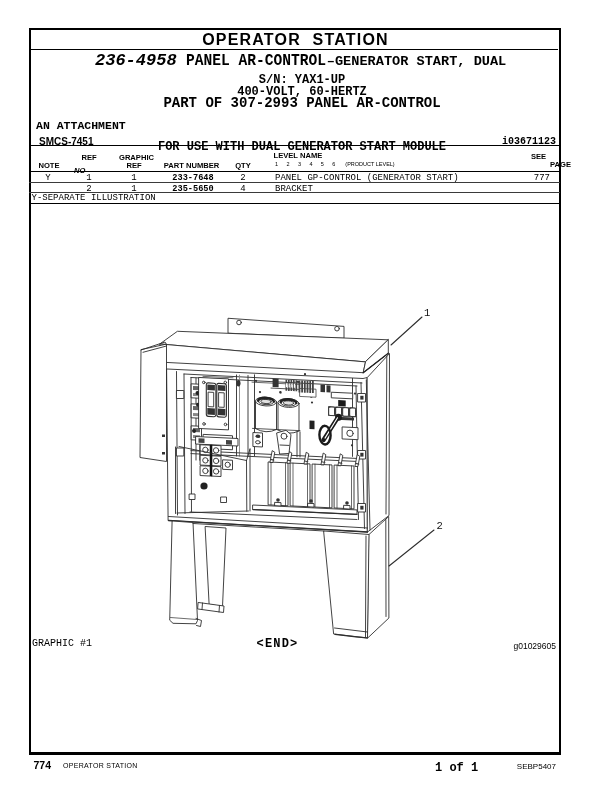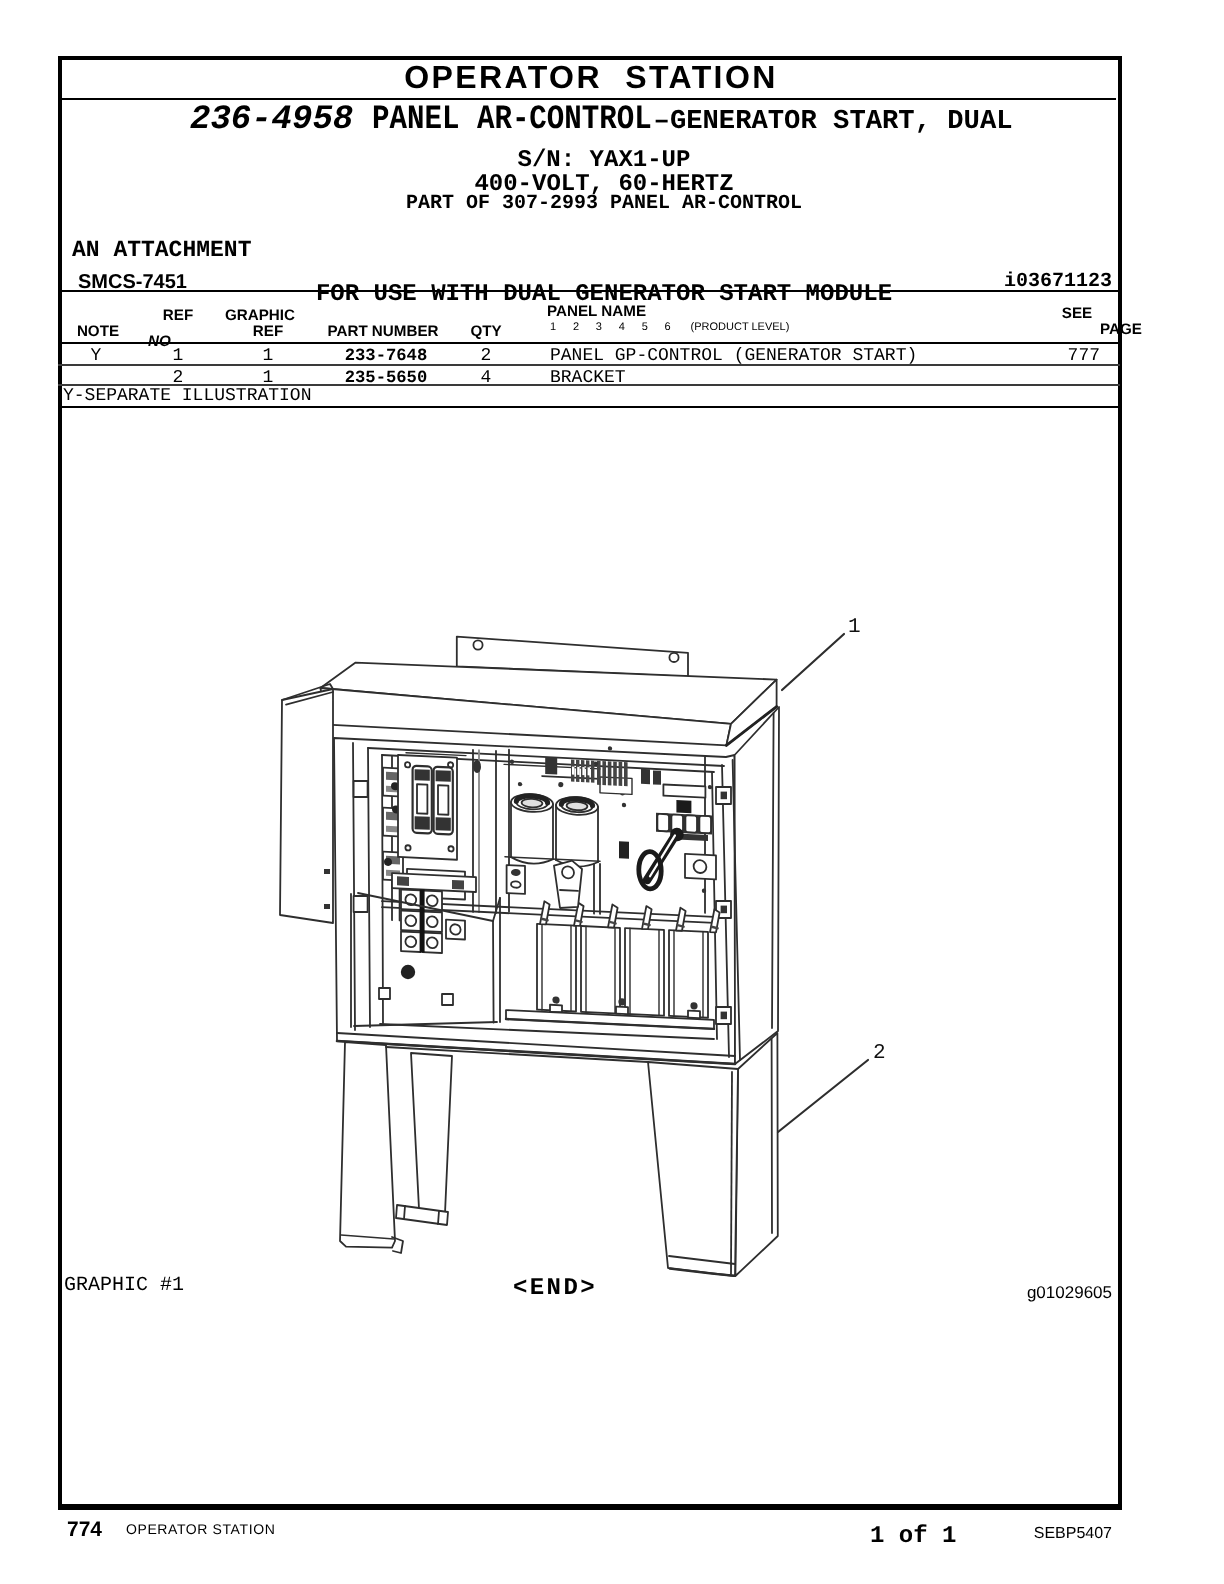--- a/index.html
+++ b/index.html
@@ -18,36 +18,36 @@
 
 <div class="abs" style="left:30.5px;top:49px;width:527px;height:0;border-top:1.6px solid #000;"></div>
 
 <div class="abs sans b" style="left:37.5px;width:516px;text-align:center;top:30.5px;font-size:16px;line-height:18px;letter-spacing:1.2px;word-spacing:6px;">OPERATOR STATION</div>
 
 <div class="abs mono b" style="left:95px;top:52.2px;font-size:17px;line-height:17px;font-style:italic;">236-4958</div>
 <div class="abs mono b" style="left:186px;top:52.2px;font-size:17px;line-height:17px;transform:scaleX(0.857);transform-origin:0 50%;">PANEL AR-CONTROL</div>
 <div class="abs mono b" style="left:326.8px;top:55.1px;font-size:13.6px;line-height:14px;">–GENERATOR START, DUAL</div>
 <div class="abs mono b ctr" style="top:74.4px;font-size:12px;line-height:12px;">S/N: YAX1-UP</div>
 <div class="abs mono b ctr" style="top:85.7px;font-size:12px;line-height:12px;">400-VOLT, 60-HERTZ</div>
-<div class="abs mono b ctr" style="top:97.0px;font-size:10px;line-height:12px;">PART OF 307-2993 PANEL AR-CONTROL</div>
+<div class="abs mono b ctr" style="top:97.0px;font-size:14px;line-height:12px;">PART OF 307-2993 PANEL AR-CONTROL</div>
 <div class="abs mono b ctr" style="top:108.3px;font-size:12px;line-height:12px;margin-top:33px;">FOR USE WITH DUAL GENERATOR START MODULE</div>
 <div class="abs mono b" style="left:36px;width:516px;text-align:left;top:119.6px;font-size:11.5px;line-height:12px;">AN ATTACHMENT</div>
 
 <div class="abs sans b" style="left:39px;top:136.2px;font-size:10px;line-height:11px;">SMCS-7451</div>
 <div class="abs mono b" style="right:56px;top:135.8px;font-size:10px;line-height:11px;">i03671123</div>
 
 <div class="abs" style="left:28.5px;top:145px;width:531px;border-top:1.2px solid #000;"></div>
 <div class="abs" style="left:28.5px;top:170.5px;width:531px;border-top:1.2px solid #000;"></div>
 <div class="abs" style="left:28.5px;top:181.5px;width:531px;border-top:1px solid #3a3a3a;"></div>
 <div class="abs" style="left:28.5px;top:192px;width:531px;border-top:1px solid #3a3a3a;"></div>
 <div class="abs" style="left:28.5px;top:202.5px;width:531px;border-top:1.2px solid #000;"></div>
 
 <div class="abs sans b" style="left:74px;top:153.8px;width:30px;text-align:center;font-size:7.6px;line-height:8px;">REF</div>
-<div class="abs sans b" style="left:106px;top:153.8px;width:48px;text-align:center;font-size:7.6px;line-height:8px;">GRAPHIC</div>
-<div class="abs sans b" style="left:273.5px;top:152.3px;font-size:7.6px;line-height:8px;">PANEL NAME</div>
+<div class="abs sans b" style="left:106px;top:153.8px;width:48px;text-align:right;font-size:7.6px;line-height:8px;">GRAPHIC</div>
+<div class="abs sans b" style="left:273.5px;top:152.3px;font-size:7.6px;line-height:8px;">LEVEL NAME</div>
 <div class="abs sans b" style="left:34px;top:161.8px;width:30px;text-align:center;font-size:7.6px;line-height:8px;">NOTE</div>
 <div class="abs sans b" style="left:74px;top:167px;width:30px;text-align:left;font-size:7.6px;line-height:8px;font-style:italic;">NO</div>
 <div class="abs sans b" style="left:110px;top:161.8px;width:48px;text-align:center;font-size:7.6px;line-height:8px;">REF</div>
 <div class="abs sans b" style="left:161.5px;top:161.8px;width:60px;text-align:center;font-size:7.6px;line-height:8px;">PART NUMBER</div>
 <div class="abs sans b" style="left:228px;top:161.8px;width:30px;text-align:center;font-size:7.6px;line-height:8px;">QTY</div>
 <div class="abs sans" style="left:275px;top:160.6px;font-size:5.5px;line-height:6px;"><span style="letter-spacing:8.4px;">123456</span><span style="letter-spacing:0;">&nbsp;(PRODUCT LEVEL)</span></div>
 <div class="abs sans b" style="left:520.5px;top:152.8px;width:36px;text-align:center;font-size:7.6px;line-height:8px;">SEE</div>
 <div class="abs sans b" style="left:519.5px;top:160.8px;width:36px;text-align:center;font-size:7.6px;line-height:8px;margin-left:23px;">PAGE</div>
 
 <div class="abs mono" style="left:33px;top:173.6px;width:30px;text-align:center;font-size:9px;line-height:9px;">Y</div>

